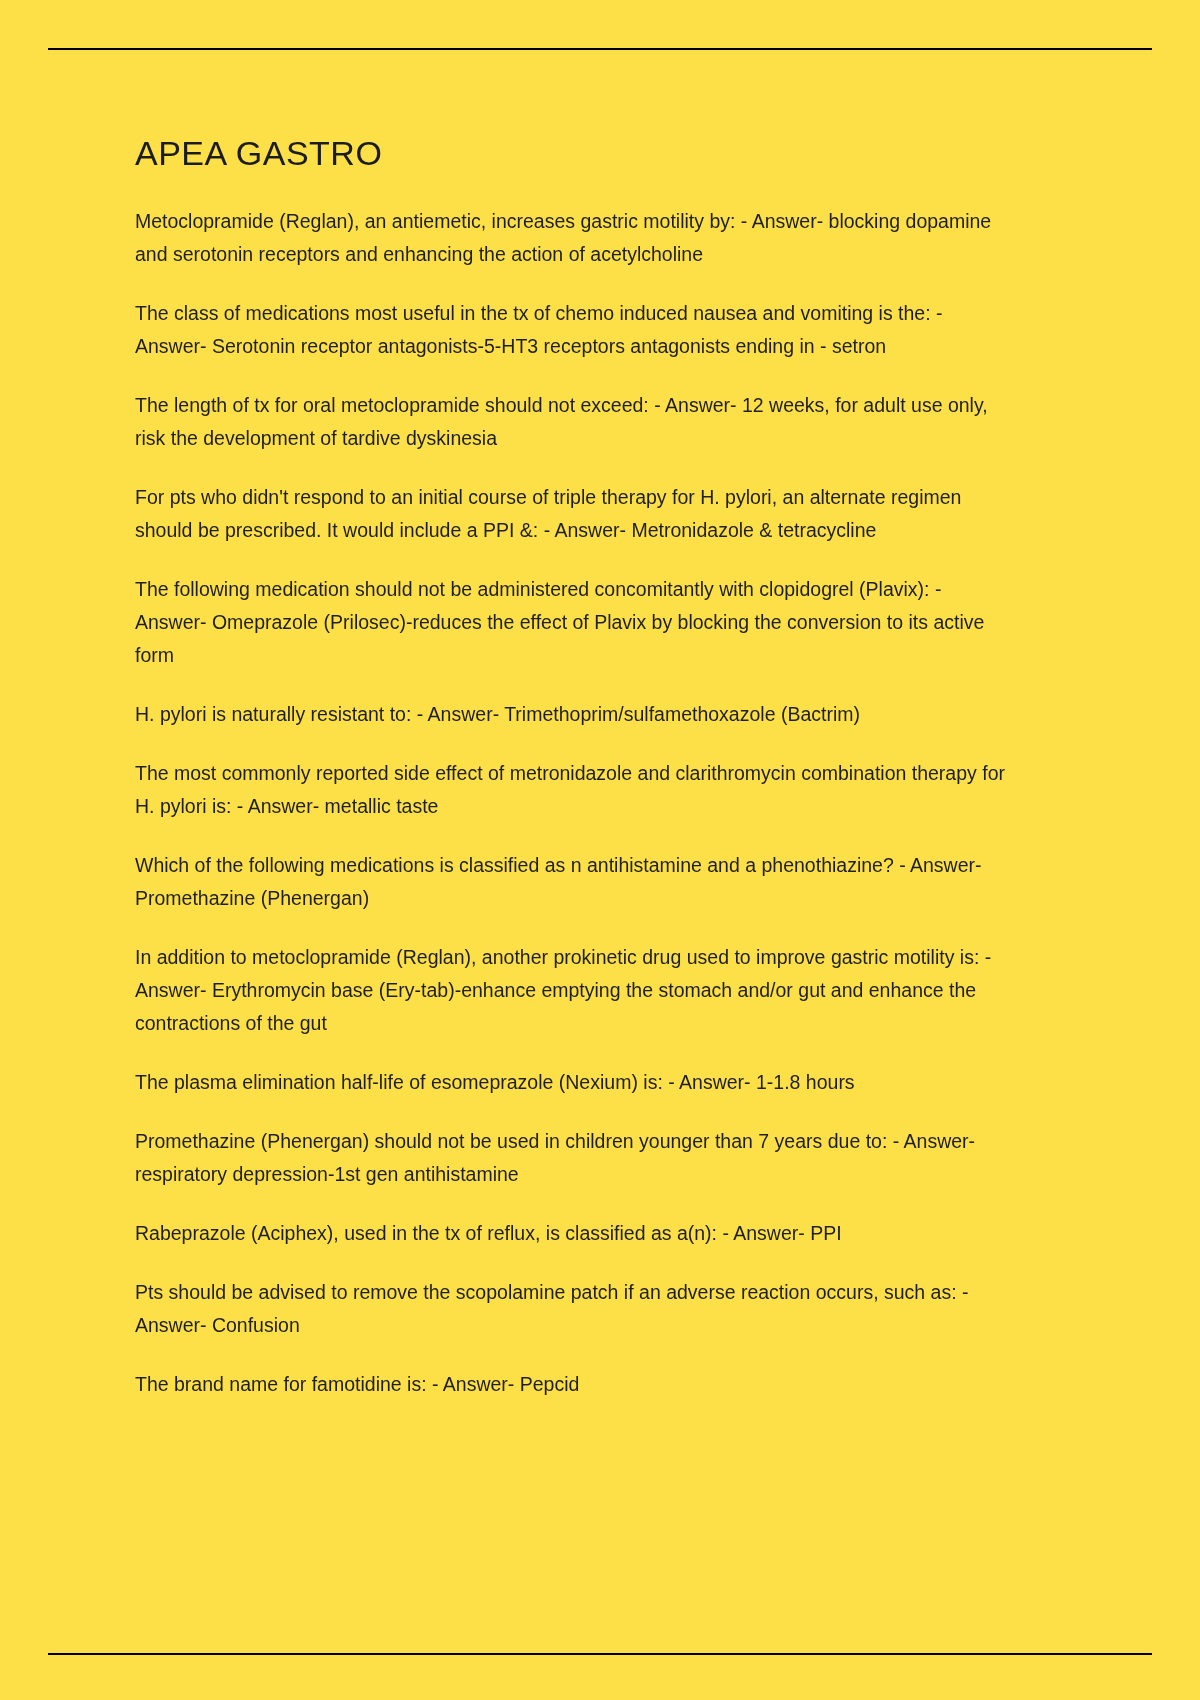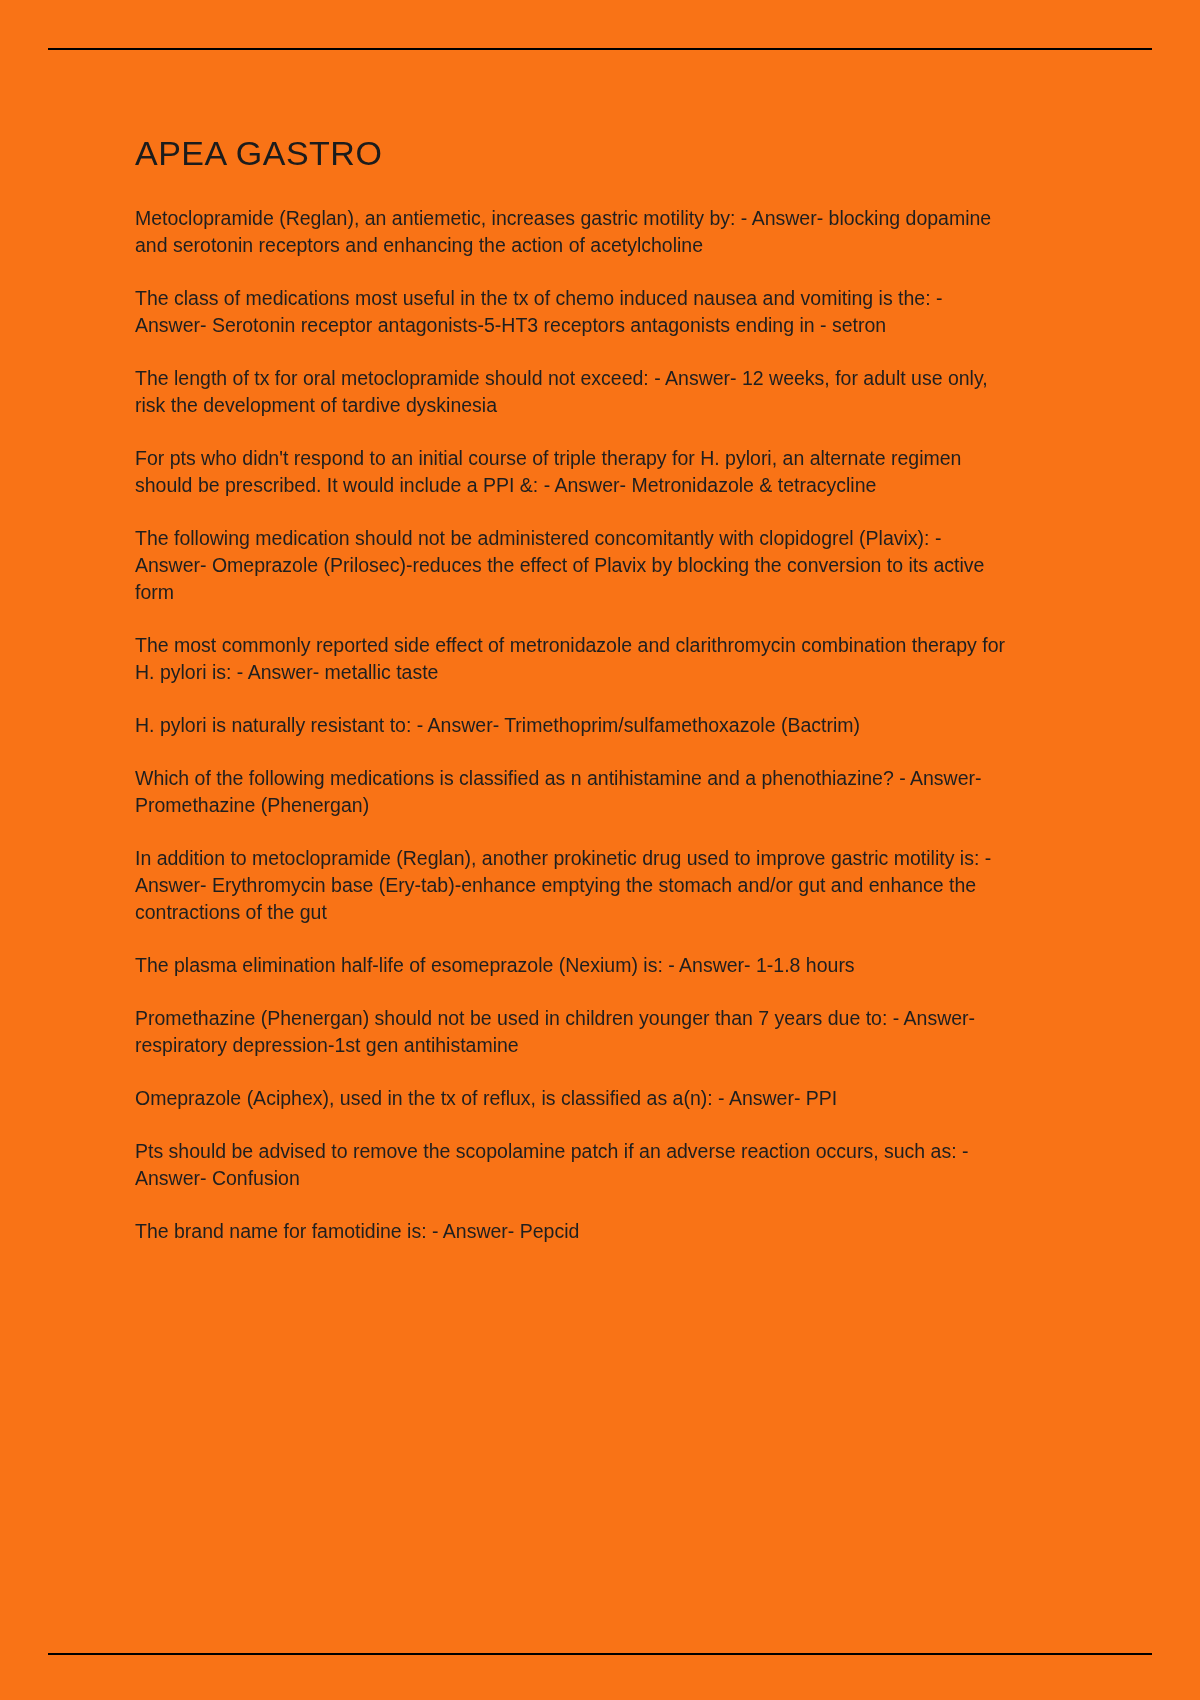--- a/index.html
+++ b/index.html
@@ -4,21 +4,21 @@
 <style>
   * { margin: 0; padding: 0; box-sizing: border-box; }
   html, body {
     background: #ffffff;
     font-family: "Liberation Sans", sans-serif;
   }
   .page {
     position: relative;
     width: 1200px;
     height: 1700px;
-    background: #f97316;
+    background: #fde047;
     overflow: hidden;
   }
   .rule {
     position: absolute;
     left: 48px;
     width: 1104px;
     height: 2px;
     background: #000000;
   }
   .rule-top { top: 48px; }
@@ -32,45 +32,45 @@
   }
   .doc-title {
     font-size: 34px;
     font-weight: 400;
     letter-spacing: 0.5px;
     color: #1c1c1c;
     margin-bottom: 32px;
   }
   .qa-paragraph {
     font-size: 19.5px;
-    line-height: 27px;
+    line-height: 33px;
     color: #1f1f1f;
     margin-bottom: 26px;
     font-weight: 400;
   }
 </style>
 </head>
 <body>
 
 <div class="page">
   <div class="rule rule-top"></div>
 
   <div class="content">
     <h1 class="doc-title">APEA GASTRO</h1>
 
     <p class="qa-paragraph">Metoclopramide (Reglan), an antiemetic, increases gastric motility by: - Answer- blocking dopamine and serotonin receptors and enhancing the action of acetylcholine</p>
     <p class="qa-paragraph">The class of medications most useful in the tx of chemo induced nausea and vomiting is the: - Answer- Serotonin receptor antagonists-5-HT3 receptors antagonists ending in - setron</p>
     <p class="qa-paragraph">The length of tx for oral metoclopramide should not exceed: - Answer- 12 weeks, for adult use only, risk the development of tardive dyskinesia</p>
     <p class="qa-paragraph">For pts who didn't respond to an initial course of triple therapy for H. pylori, an alternate regimen should be prescribed. It would include a PPI &amp;: - Answer- Metronidazole &amp; tetracycline</p>
     <p class="qa-paragraph">The following medication should not be administered concomitantly with clopidogrel (Plavix): - Answer- Omeprazole (Prilosec)-reduces the effect of Plavix by blocking the conversion to its active form</p>
+    <p class="qa-paragraph">H. pylori is naturally resistant to: - Answer- Trimethoprim/sulfamethoxazole (Bactrim)</p>
     <p class="qa-paragraph">The most commonly reported side effect of metronidazole and clarithromycin combination therapy for H. pylori is: - Answer- metallic taste</p>
-    <p class="qa-paragraph">H. pylori is naturally resistant to: - Answer- Trimethoprim/sulfamethoxazole (Bactrim)</p>
     <p class="qa-paragraph">Which of the following medications is classified as n antihistamine and a phenothiazine? - Answer- Promethazine (Phenergan)</p>
     <p class="qa-paragraph">In addition to metoclopramide (Reglan), another prokinetic drug used to improve gastric motility is: - Answer- Erythromycin base (Ery-tab)-enhance emptying the stomach and/or gut and enhance the contractions of the gut</p>
     <p class="qa-paragraph">The plasma elimination half-life of esomeprazole (Nexium) is: - Answer- 1-1.8 hours</p>
     <p class="qa-paragraph">Promethazine (Phenergan) should not be used in children younger than 7 years due to: - Answer- respiratory depression-1st gen antihistamine</p>
-    <p class="qa-paragraph">Omeprazole (Aciphex), used in the tx of reflux, is classified as a(n): - Answer- PPI</p>
+    <p class="qa-paragraph">Rabeprazole (Aciphex), used in the tx of reflux, is classified as a(n): - Answer- PPI</p>
     <p class="qa-paragraph">Pts should be advised to remove the scopolamine patch if an adverse reaction occurs, such as: - Answer- Confusion</p>
     <p class="qa-paragraph">The brand name for famotidine is: - Answer- Pepcid</p>
   </div>
 
   <div class="rule rule-bottom"></div>
 </div>
 
 </body></html>

